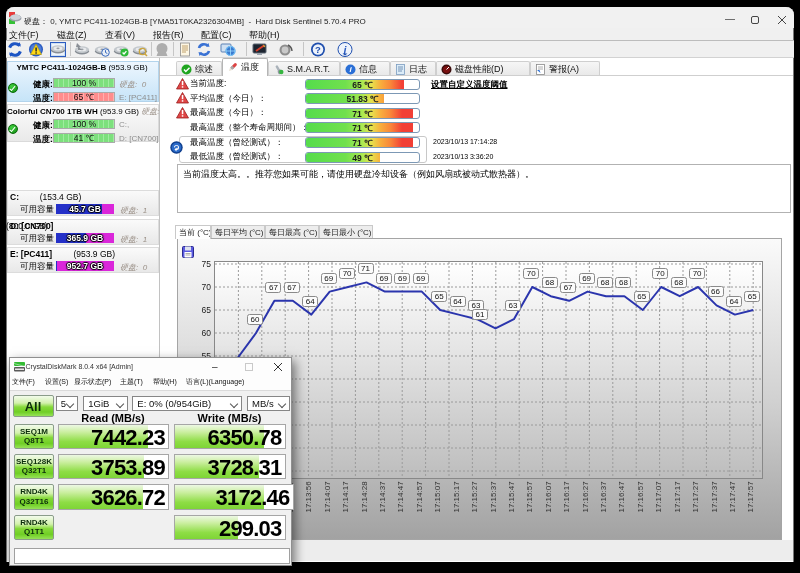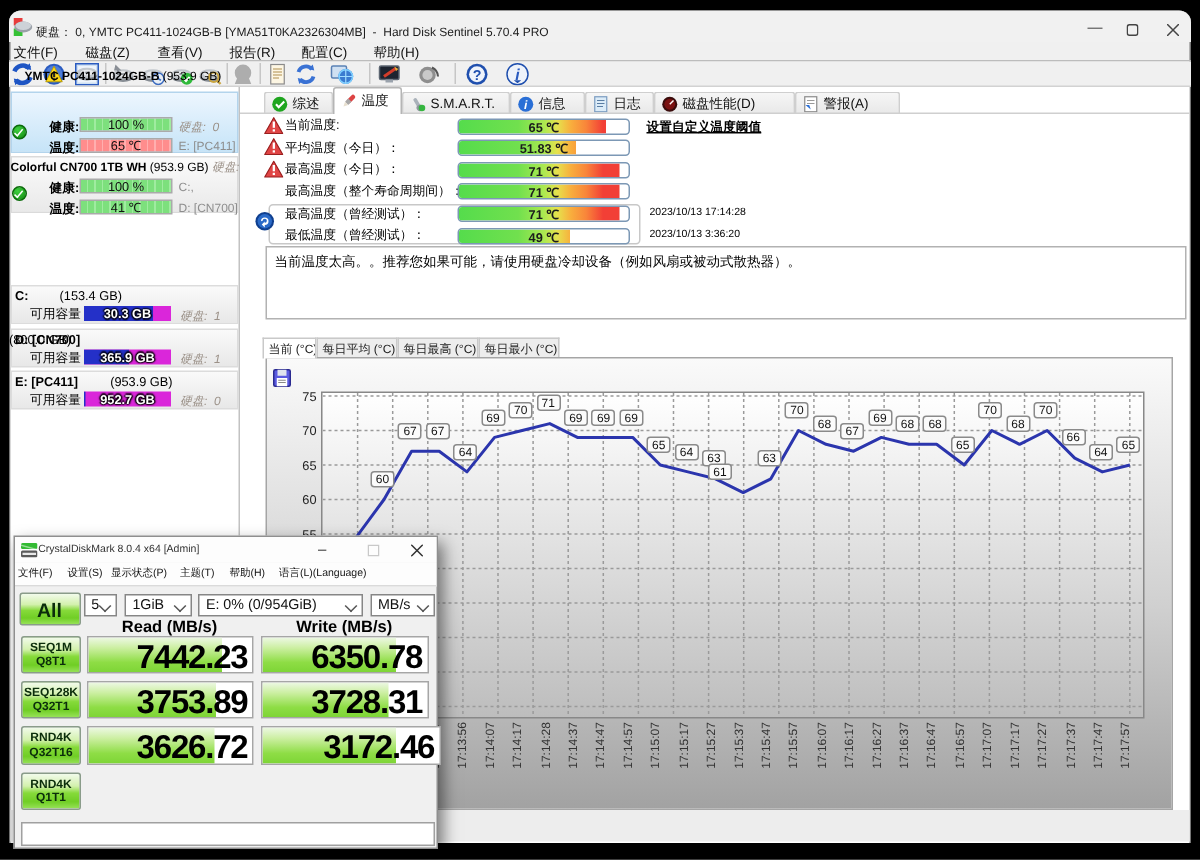--- a/index.html
+++ b/index.html
@@ -188,21 +188,21 @@
         <circle cx="8" cy="7.5" r="5.3" fill="#eef3fb"></circle>
         <text x="8" y="11" font-size="9.5" font-weight="bold" text-anchor="middle" fill="#1f4fae">?</text>
       </svg>
       <svg class="a tico" style="left:331px">
         <circle cx="8" cy="7.5" r="7" fill="#eef3fb" stroke="#1f4fae" stroke-width="1"></circle>
         <text x="8" y="11.5" font-size="10.5" font-weight="bold" text-anchor="middle" fill="#2a5bc0" font-style="italic">i</text>
         <path d="M8 13.5 l-2.5 -2 5 0z" fill="#1f4fae"></path>
       </svg>
 <div class="a" id="lpanel"></div>
 <div class="a dent1"></div>
-<div class="a dhead" style="left:1px;top:39px"><span class="b">YMTC PC411-1024GB-B</span> (953.9 GB)</div>
+<div class="a dhead" style="left:1px;top:56px"><span class="b">YMTC PC411-1024GB-B</span> (953.9 GB)</div>
 <div class="a gchk" style="left:2px;top:76px"></div>
 <div class="a lab" style="left:27px;top:72px">健康:</div>
 <div class="a hbar hgreen" style="left:47px;top:71px;width:62px">100 %</div>
 <div class="a ital" style="left:113px;top:72px">硬盘:&nbsp; 0</div>
 <div class="a lab" style="left:27px;top:86px">温度:</div>
 <div class="a hbar hred" style="left:47px;top:85px;width:62px">65 ℃</div>
 <div class="a gry" style="left:113px;top:86px">E: [PC411]</div>
 <div class="a dent2"></div>
 <div class="a dhead" style="left:1px;top:99px"><span class="b">Colorful CN700 1TB WH</span> (953.9 GB) <span class="ital">硬盘:</span></div>
 <div class="a gchk" style="left:2px;top:117px"></div>
@@ -211,21 +211,21 @@
 <div class="a gry" style="left:113px;top:113px">C:,</div>
 <div class="a lab" style="left:27px;top:127px">温度:</div>
 <div class="a hbar hgreen" style="left:47px;top:126px;width:62px">41 ℃</div>
 <div class="a gry" style="left:113px;top:127px">D: [CN700]</div>
 <div class="a pent" style="left:1px;top:183px"></div>
 <div class="a" style="left:4px;top:185px;font-size:8.5px"><span class="b">C:</span></div>
 <div class="a" style="left:0;top:185px;width:109px;text-align:center;font-size:8.5px">(153.4 GB)</div>
 <div class="a lab" style="left:14px;top:197px;font-weight:normal;font-size:8.5px">可用容量</div>
 <div class="a cbar" style="left:50px;top:197px;width:58px">
         <div class="cblue" style="width:46.4px"></div>
-        <div class="cbtxt">30.3 GB</div>
+        <div class="cbtxt">45.7 GB</div>
       </div>
 <div class="a ital" style="left:114px;top:198px">硬盘:&nbsp; 1</div>
 <div class="a pent" style="left:1px;top:212px"></div>
 <div class="a" style="left:4px;top:214px;font-size:8.5px"><span class="b">D: [CN700]</span></div>
 <div class="a" style="left:0;top:214px;width:109px;text-align:left;font-size:8.5px">(800.0 GB)</div>
 <div class="a lab" style="left:14px;top:226px;font-weight:normal;font-size:8.5px">可用容量</div>
 <div class="a cbar" style="left:50px;top:226px;width:58px">
         <div class="cblue" style="width:30.2px"></div>
         <div class="cbtxt">365.9 GB</div>
       </div>
@@ -513,14 +513,18 @@
         <div class="cnum">3626.72</div>
       </div>
       <div class="a cell" style="left:163.5px;top:126px;width:120px;height:25.5px">
         <div class="cfill" style="width:76%"></div>
         <div class="cnum">3172.46</div>
       </div>
       <div class="a gbtn rbtn" style="left:4px;top:156.5px;width:40px;height:25.5px">
         <div>RND4K</div>
         <div>Q1T1</div>
       </div>
+      <div class="a cell" style="left:163.5px;top:156.5px;width:112px;height:25.5px">
+        <div class="cfill" style="width:58%"></div>
+        <div class="cnum">299.03</div>
+      </div>
       <div class="a" id="cdmbox"></div>
     </div>
 </div>
 </body></html>

